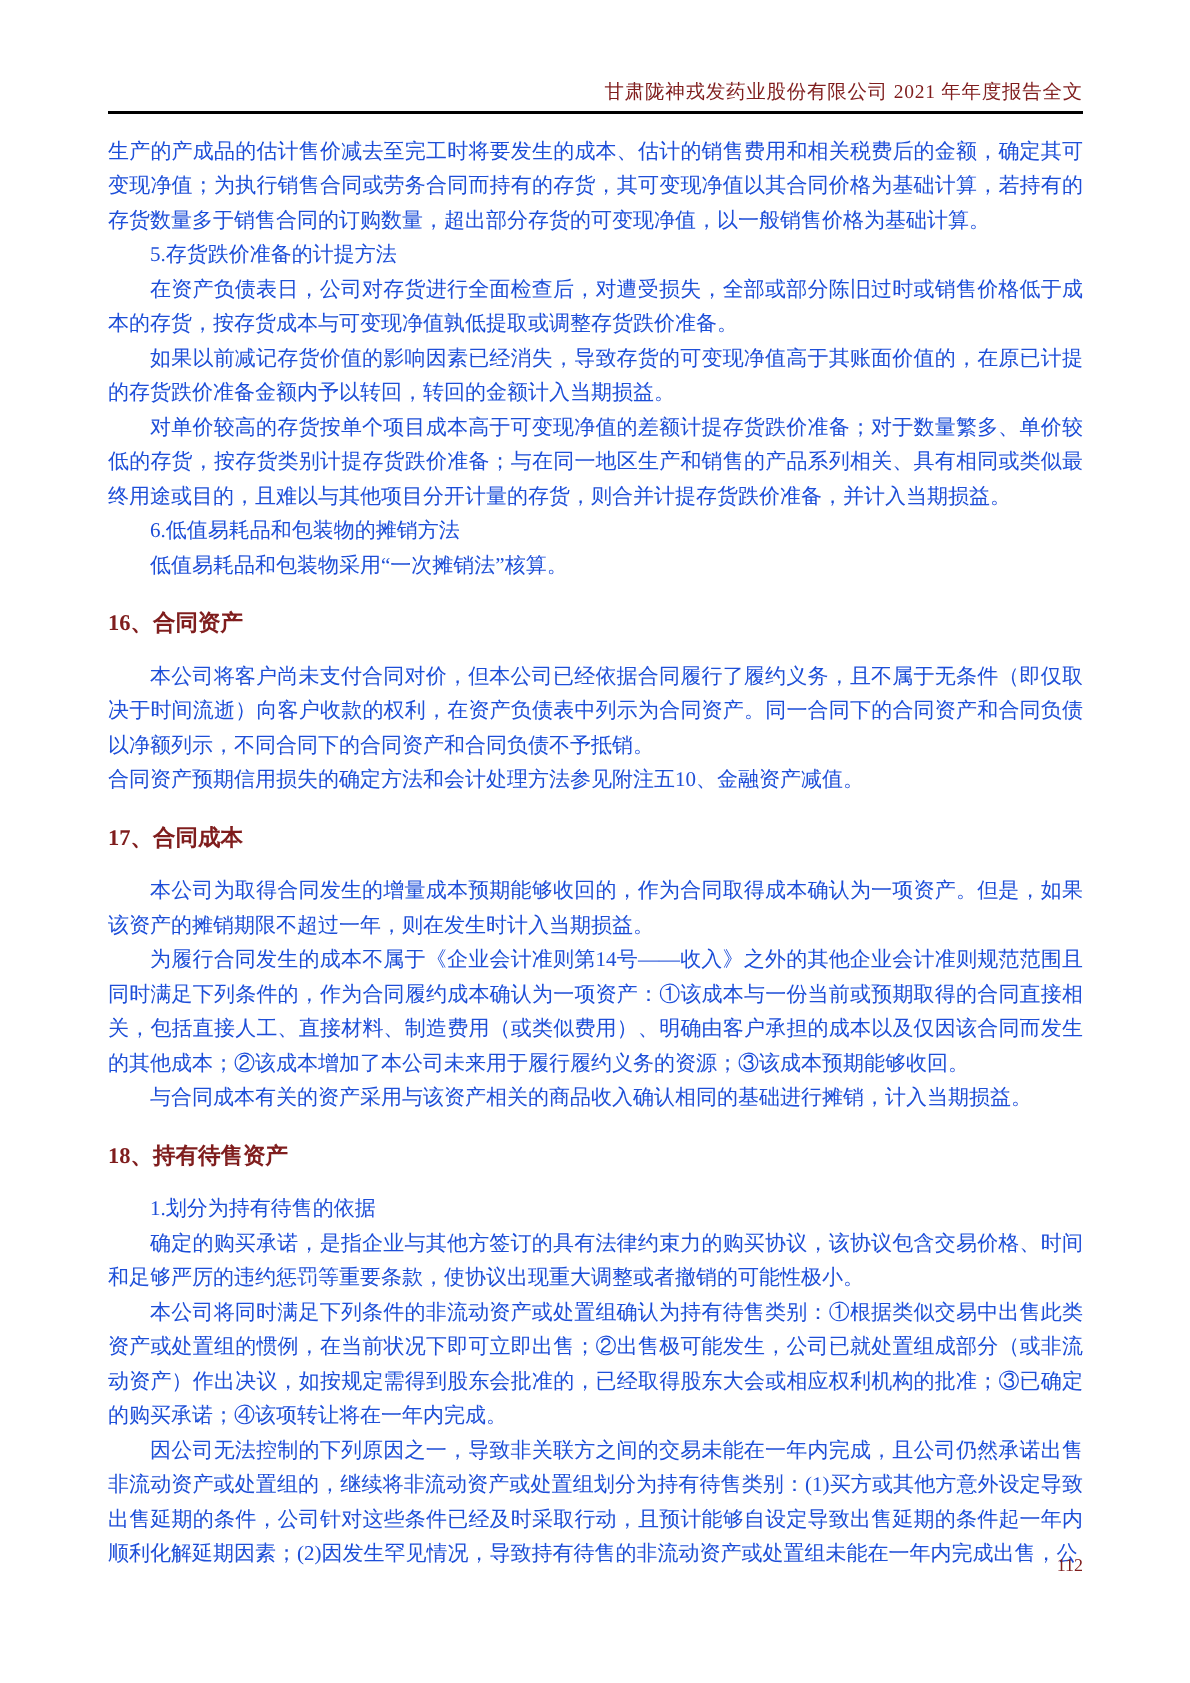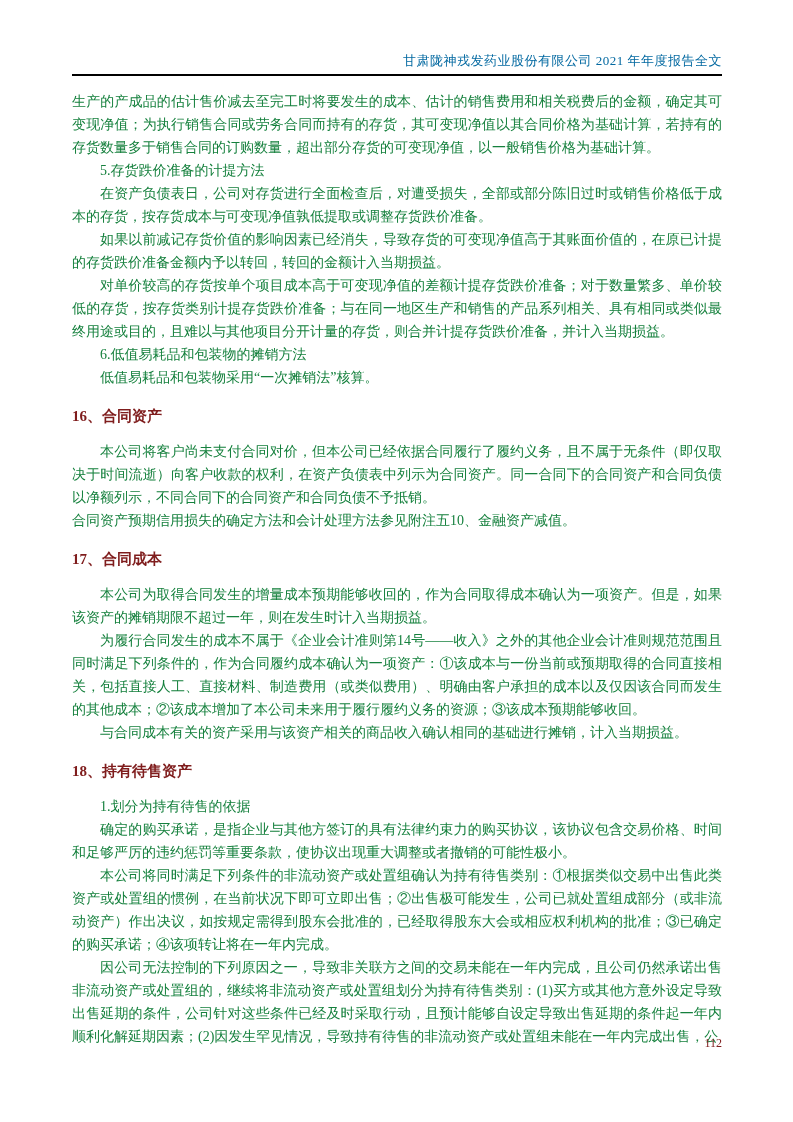--- a/index.html
+++ b/index.html
@@ -21,36 +21,36 @@
     top: 52px;
     left: 72px;
     width: 650px;
     border-bottom: 2px solid #000000;
     padding-bottom: 5px;
   }
   .header-title {
     text-align: right;
     font-size: 13px;
     line-height: 17px;
-    color: #0369a1;
+    color: #7f1d1d;
     letter-spacing: 0.5px;
   }
   .content {
     position: absolute;
     top: 90px;
     left: 72px;
     width: 650px;
   }
   .content p {
     margin: 0;
     font-size: 14px;
     line-height: 23px;
     text-align: justify;
     text-justify: inter-ideograph;
-    color: #15803d;
+    color: #1d4ed8;
   }
   .content p.indent {
     text-indent: 2em;
   }
   .content h3 {
     margin: 16px 0 12px 0;
     font-size: 15px;
     line-height: 23px;
     font-weight: bold;
     color: #7f1d1d;

